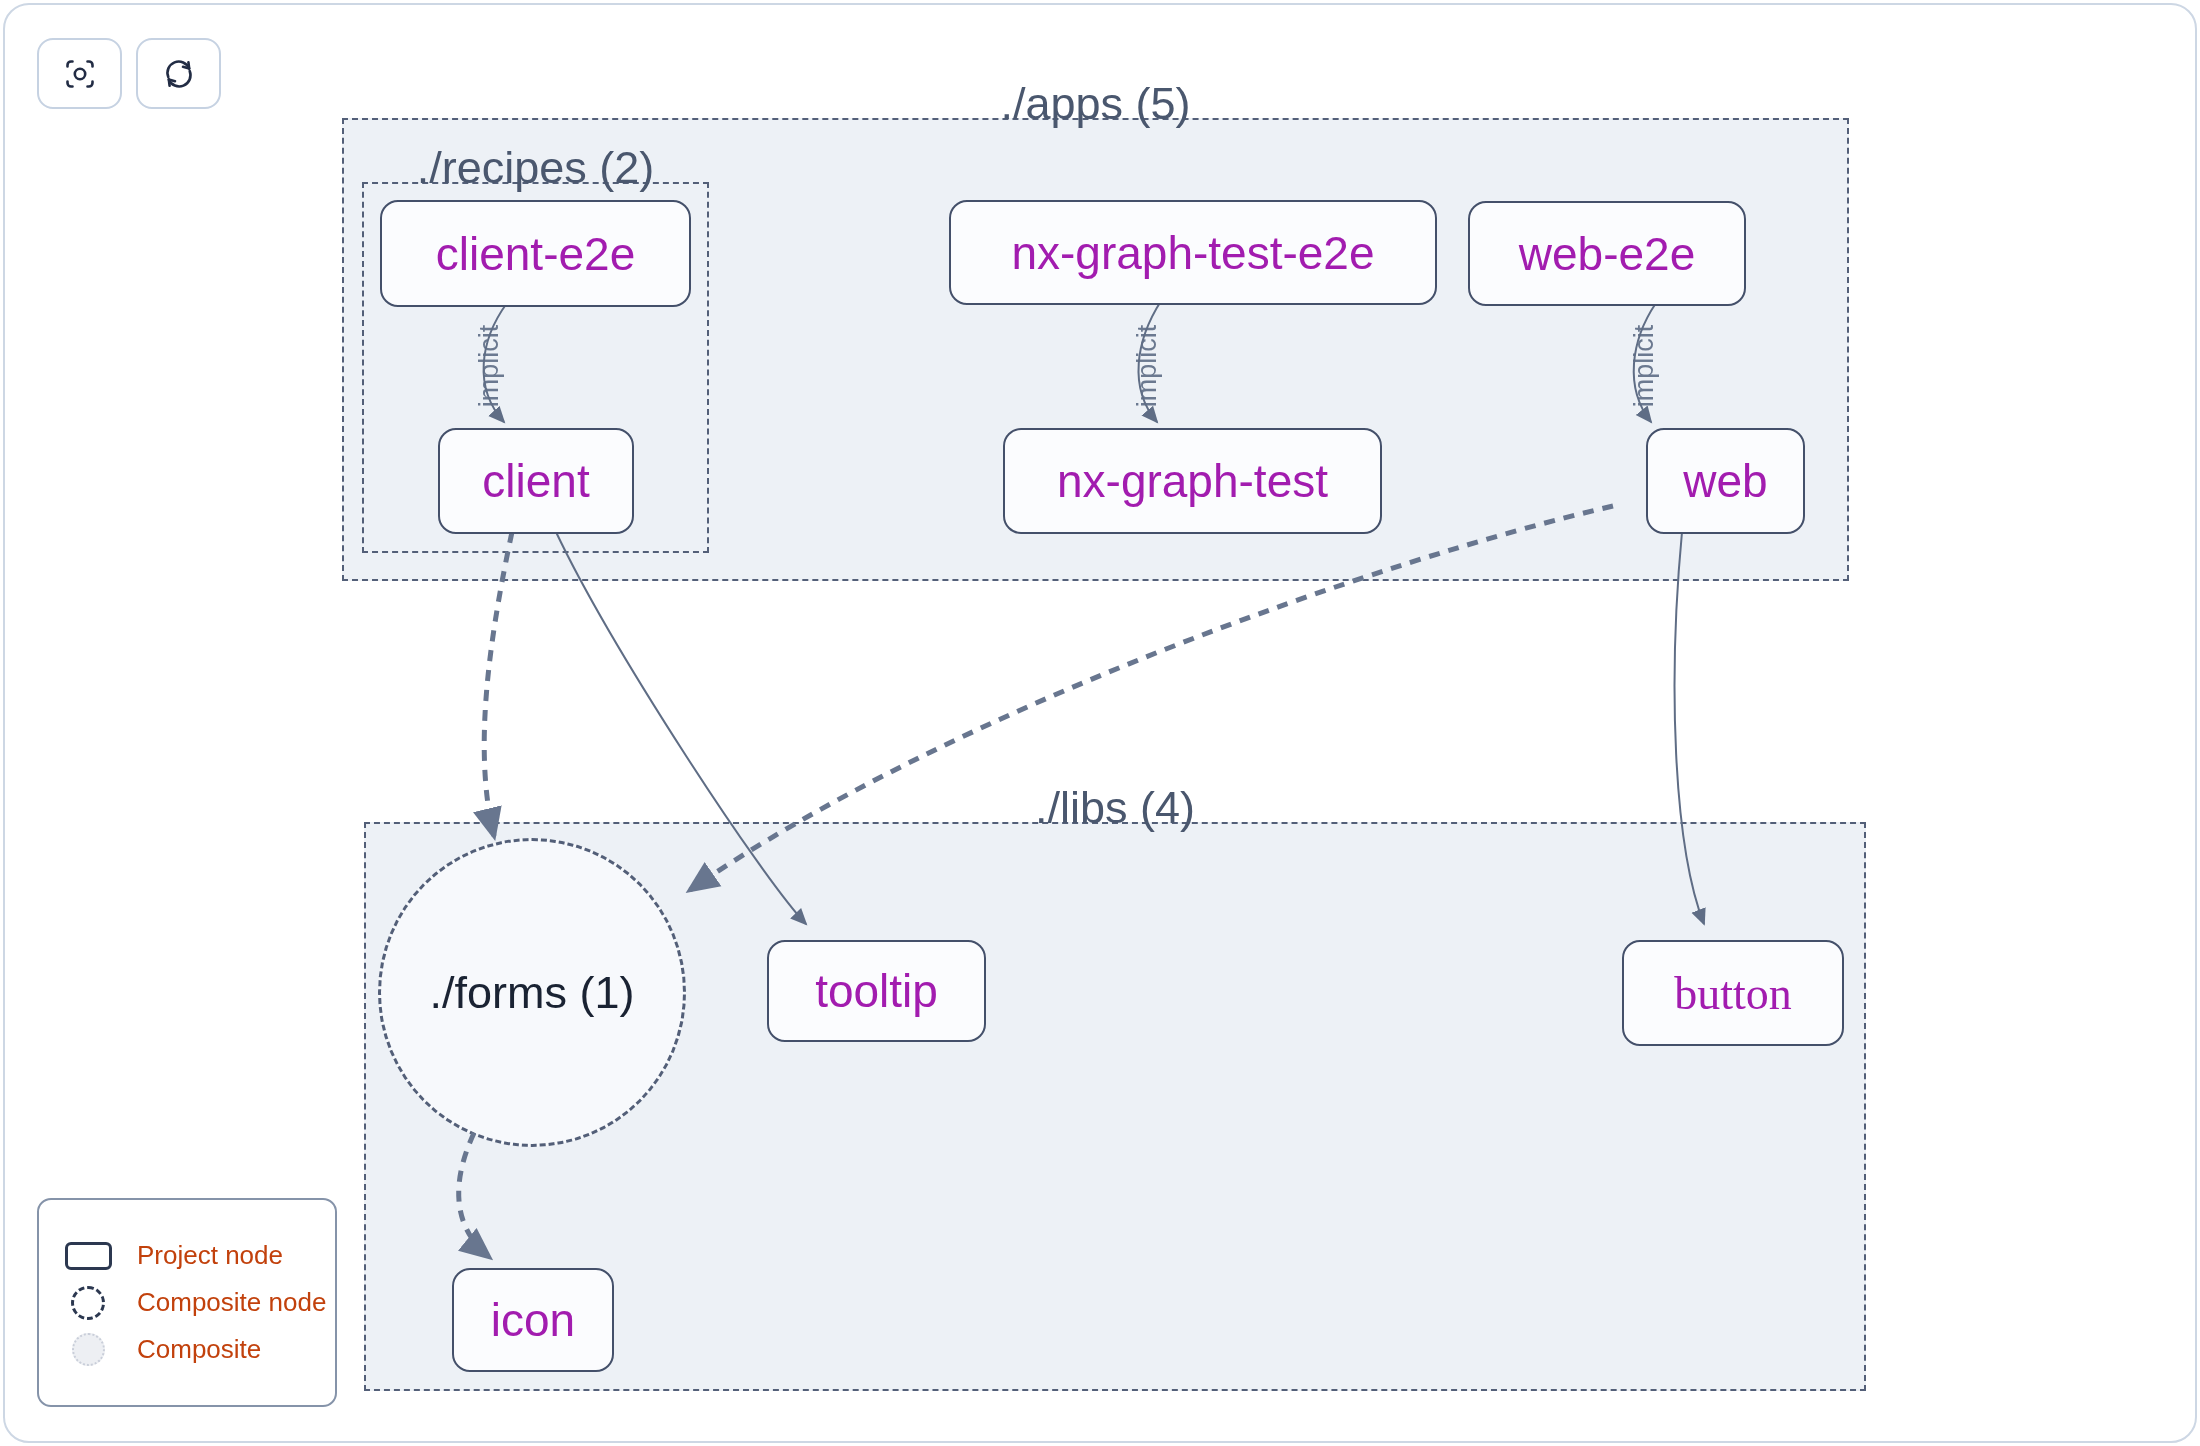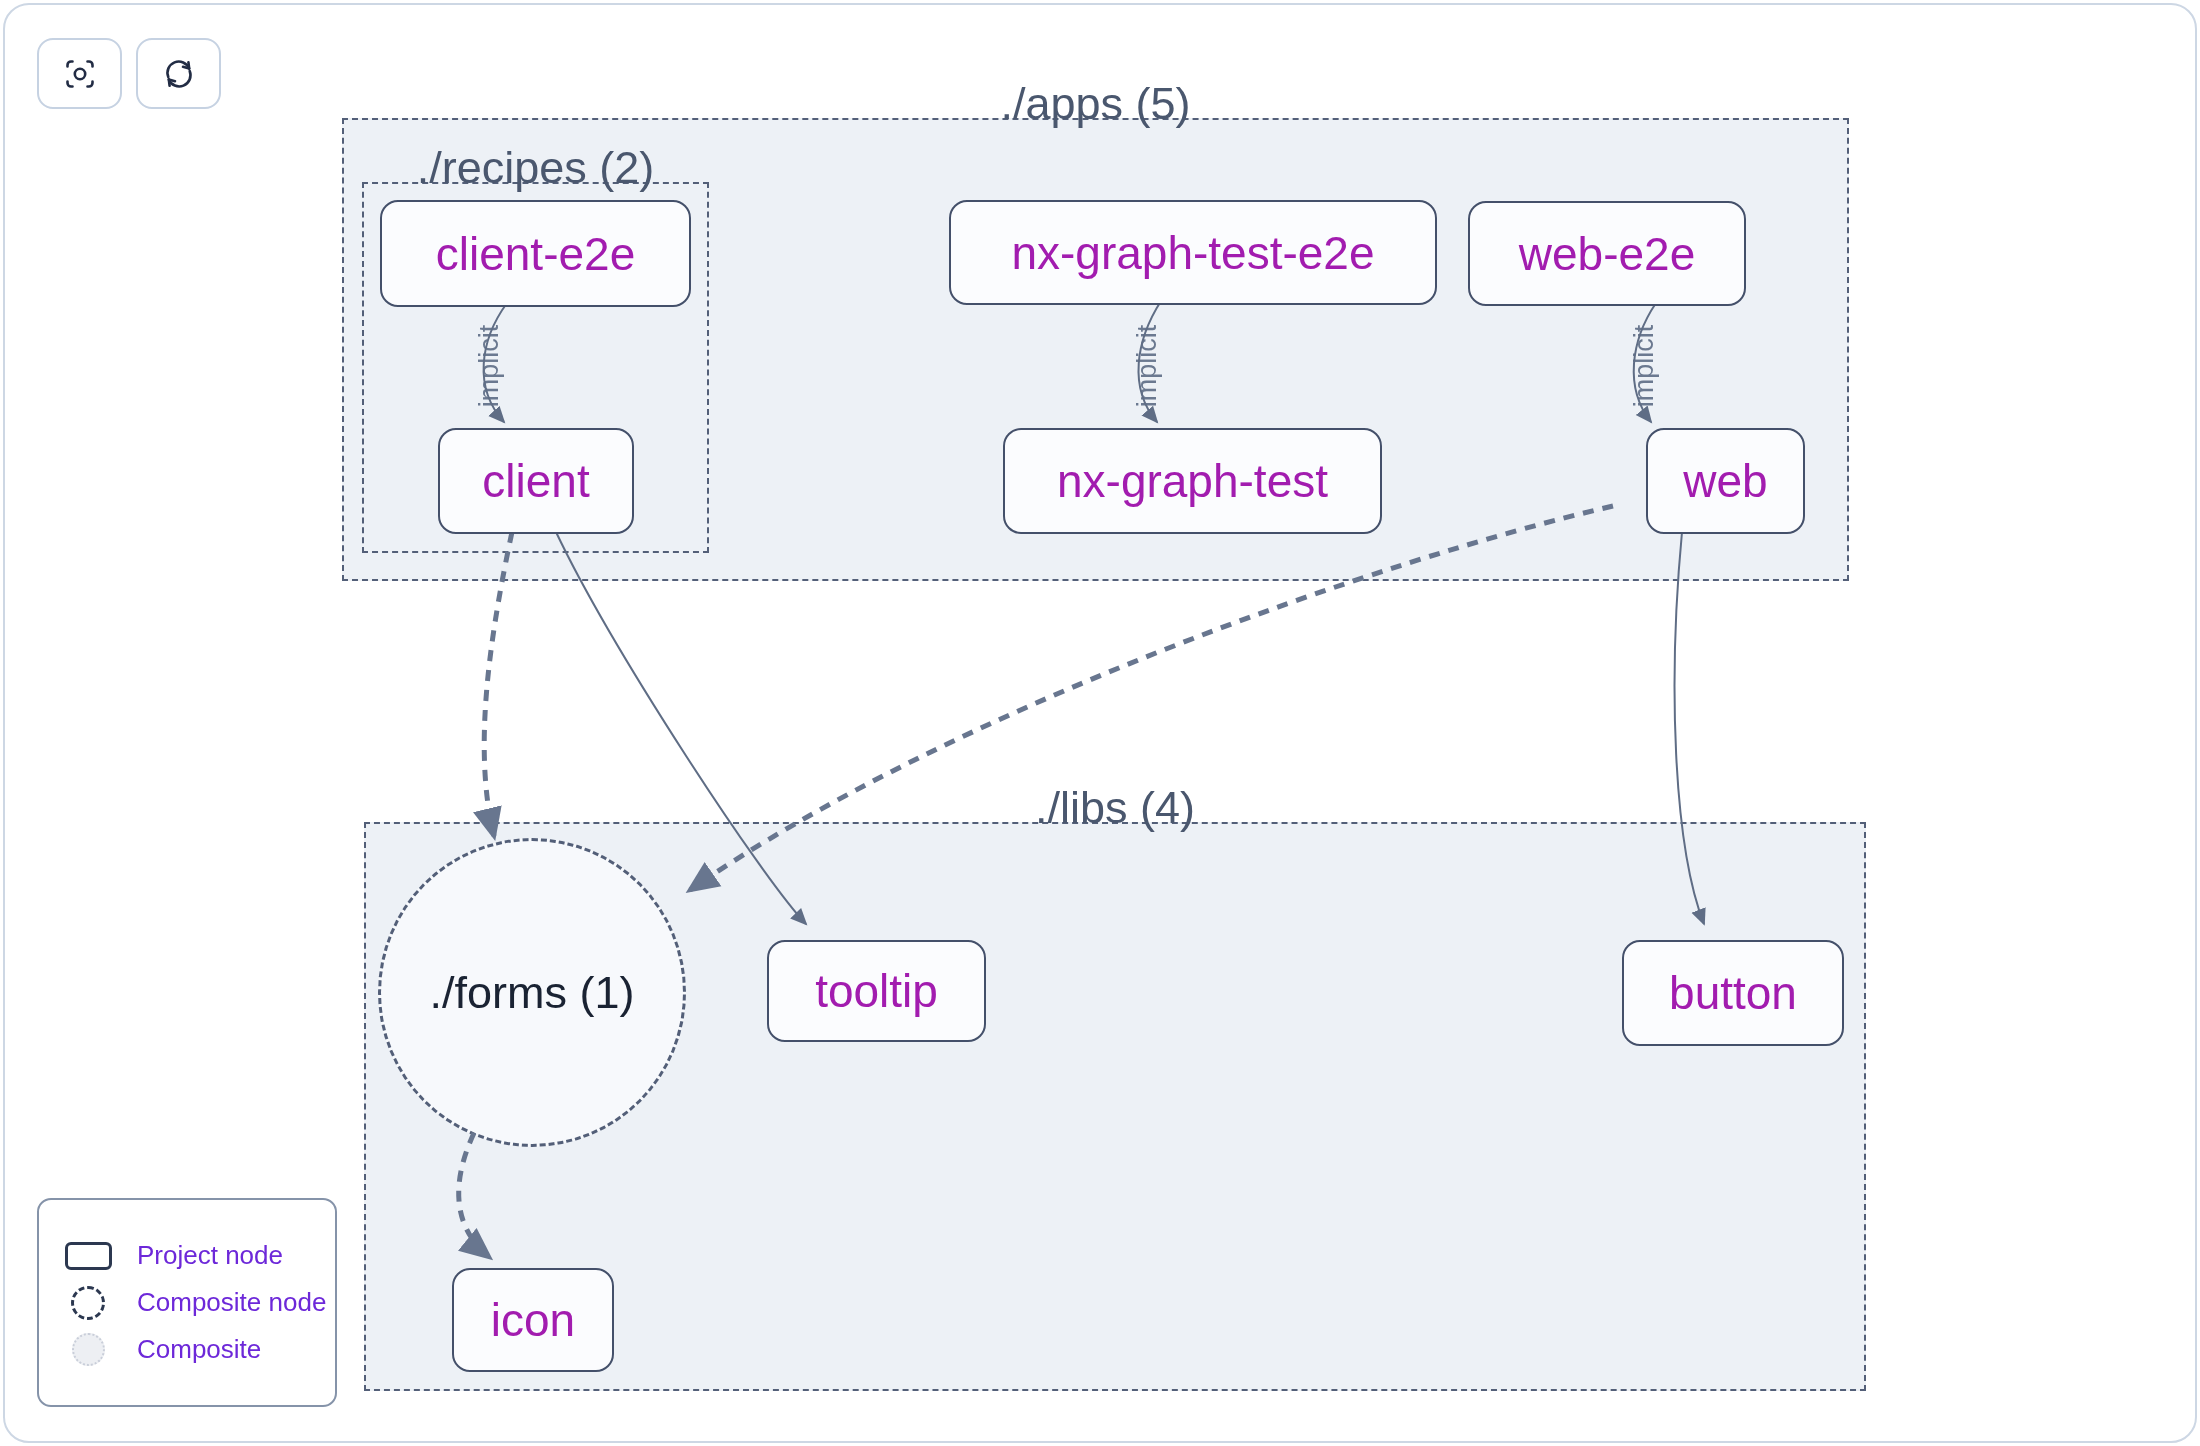--- a/index.html
+++ b/index.html
@@ -46,21 +46,21 @@
   }
   
   .legend{
     position:absolute;left:37px;top:1198px;width:300px;height:209px;
     background:#ffffff;border:2px solid #8593a9;border-radius:14px;z-index:10;
     display:flex;flex-direction:column;justify-content:center;padding:4px 0;
     box-sizing:border-box;
   }
   .legend-row{display:flex;align-items:center;height:47px;}
   .legend-icon-cell{width:98px;display:flex;align-items:center;justify-content:center;flex:none;}
-  .legend-text{font-size:26px;color:#6d28d9;}
+  .legend-text{font-size:26px;color:#c2410c;}
   .lg-rect{width:47px;height:28px;border:3px solid #2c3850;border-radius:6px;background:#ffffff;box-sizing:border-box;}
   .lg-circ-dash{width:34px;height:34px;border:3px dashed #2c3850;border-radius:50%;box-sizing:border-box;}
   .lg-circ-affected{width:33px;height:33px;border:2px dotted #c9ced9;background:#edeff3;border-radius:50%;box-sizing:border-box;}
   .lg-circ-touched{width:33px;height:33px;border-radius:50%;}
 </style>
 </head>
 <body>
 
 <div class="card-frame"></div>
 
@@ -138,21 +138,21 @@
   </div>
   <div class="node" style="left:1468px;top:201px;width:274px;height:101px;">
     <span>web-e2e</span>
   </div>
   <div class="node" style="left:1613px;top:428px;width:155px;height:102px;margin-left:33px;">
     <span>web</span>
   </div>
   <div class="node" style="left:767px;top:940px;width:215px;height:98px;">
     <span>tooltip</span>
   </div>
-  <div class="node" style="left:1622px;top:940px;width:218px;height:102px;">
+  <div class="node" style="left:1622px;top:940px;width:218px;height:102px;font-family:Liberation Serif, serif;">
     <span>button</span>
   </div>
   <div class="node" style="left:452px;top:1268px;width:158px;height:100px;">
     <span>icon</span>
   </div>
 
   <div class="legend">
     <div class="legend-row">
       <div class="legend-icon-cell">
           <div class="lg-rect"></div>

